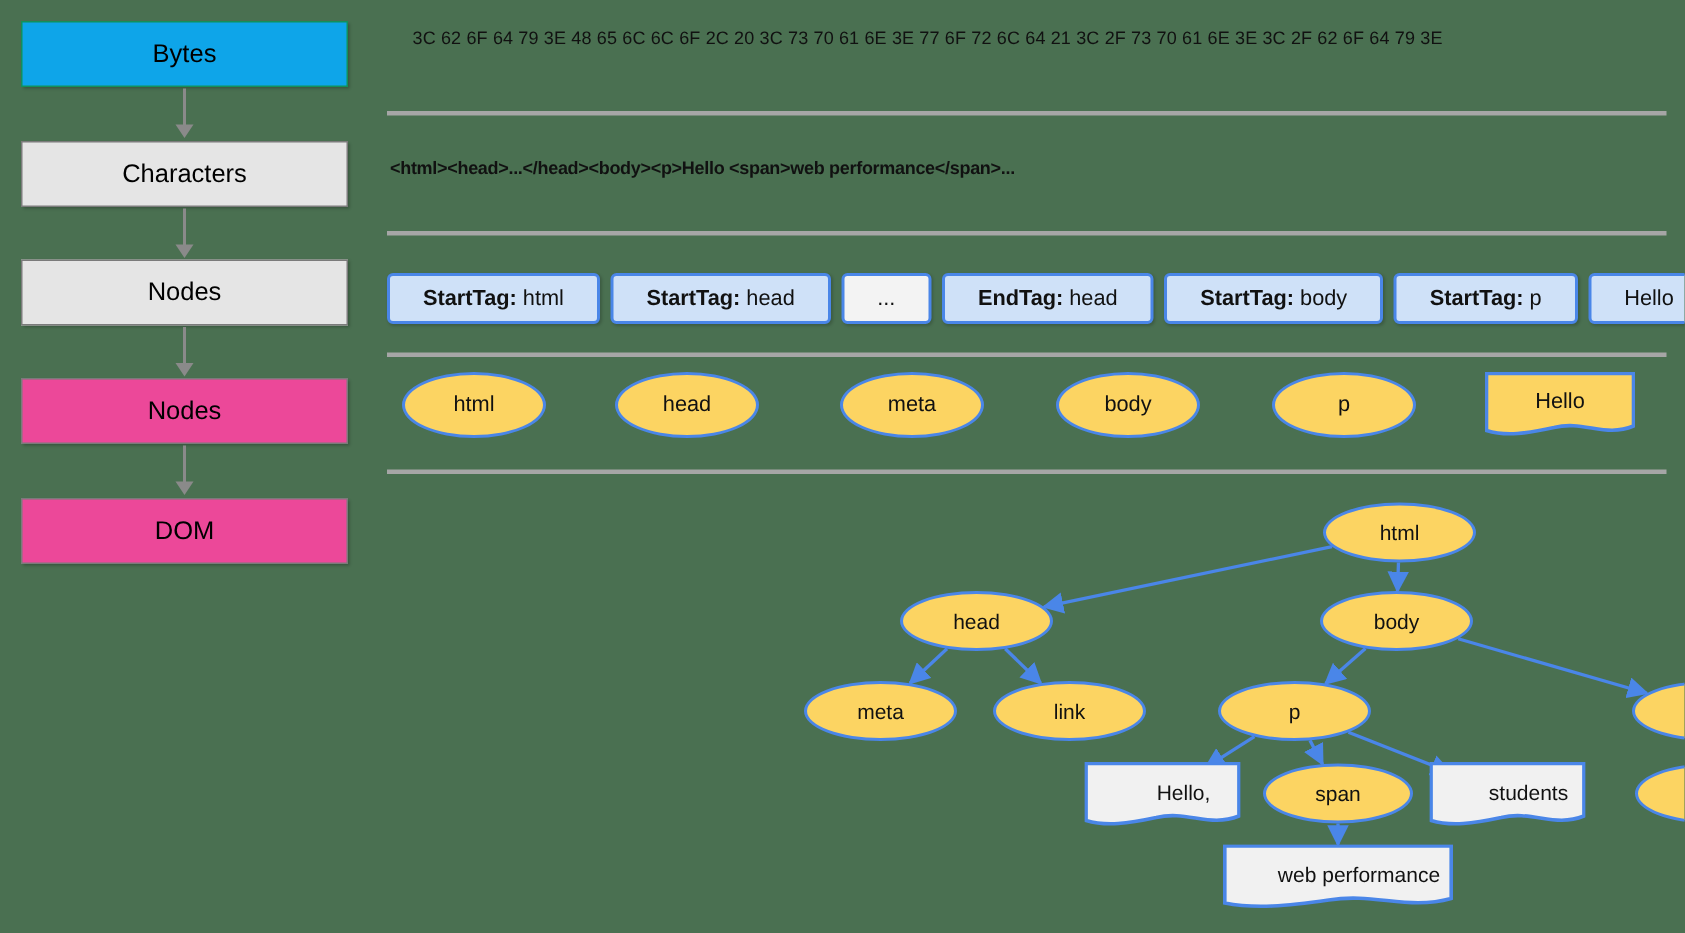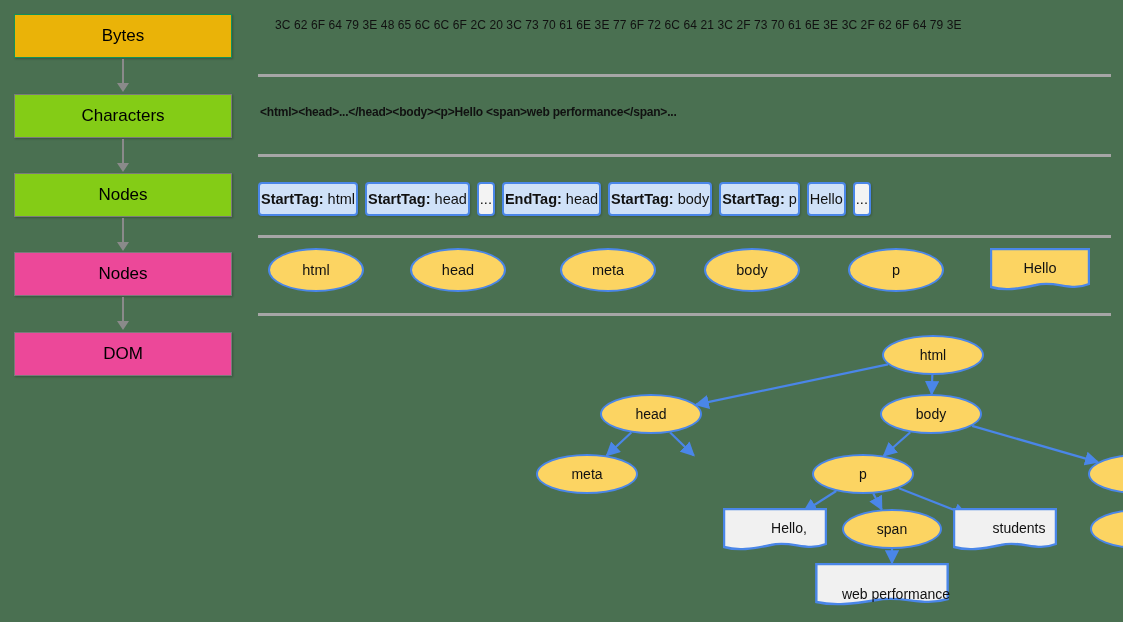--- a/index.html
+++ b/index.html
@@ -13,22 +13,22 @@
   #root { position: relative; width: 1123px; height: 622px; }
 
   
   .pipeline { position: absolute; left: 0; top: 0; width: 250px; height: 400px; }
   .stage {
     position: absolute; left: 14px; width: 218px; height: 44px;
     display: flex; align-items: center; justify-content: center;
     font-size: 17px; color: #000; border: 1px solid #7b7b7b;
     box-shadow: 1px 1px 2px rgba(0,0,0,0.25);
   }
-  .stage.green { background: #eab308; border-color: #13905a; }
-  .stage.blue  { background: #84cc16; }
+  .stage.green { background: #0ea5e9; border-color: #13905a; }
+  .stage.blue  { background: #e5e5e5; }
   .stage.gold  { background: #ec4899; }
 
   .arrowcol { position: absolute; left: 0; width: 250px; height: 35px; }
   .arrowcol .shaft {
     position: absolute; left: 122px; top: 0; width: 2px; height: 26px;
     background: #8a8a8a;
   }
   .arrowcol .head {
     position: absolute; left: 117px; top: 24px;
     width: 0; height: 0;
@@ -50,21 +50,21 @@
     font-size: 12px; color: #111; line-height: 26px; letter-spacing: .1px;
   }
   .chars-text {
     position: absolute; left: 10px; top: 105px; width: 850px;
     font-size: 12px; font-weight: bold; color: #111; letter-spacing: -.2px;
   }
 
   
   .tokens { position: absolute; left: 8px; top: 182px; display: flex; gap: 7px; }
   .token {
-    height: 34px; padding: 0 1px;
+    height: 34px; padding: 0 22px;
     display: flex; align-items: center; justify-content: center;
     border: 2px solid #4a86e8; border-radius: 4px;
     background: #cfe1f8; font-size: 14.5px; color: #111;
     white-space: nowrap;
     box-shadow: 1px 1px 2px rgba(0,0,0,0.18);
   }
   .token.plain { background: #f3f3f3; }
   .token .k { font-weight: bold; margin-right: 4px; }
 
   
@@ -224,41 +224,44 @@
         </div>
         <div class="tnode" style="left: 350px; top: 69px; width: 102px; height: 40px;">
           <span>head</span>
         </div>
         <div class="tnode" style="left: 630px; top: 69px; width: 102px; height: 40px;">
           <span>body</span>
         </div>
         <div class="tnode" style="left: 286px; top: 129px; width: 102px; height: 40px;">
           <span>meta</span>
         </div>
+        <div class="tnode" style="left: 412px; top: 129px; width: 102px; height: 40px;">
+          <span>link</span>
+        </div>
         <div class="tnode" style="left: 562px; top: 129px; width: 102px; height: 40px;">
           <span>p</span>
         </div>
         <div class="tnode" style="left: 838px; top: 129px; width: 102px; height: 40px;"></div>
         <div class="tdoc" style="left: 473px; top: 183px; width: 104px; height: 44px;">
           <svg class="fillsvg" viewBox="0 0 100 44" preserveAspectRatio="none">
             <path d="M1,1 L99,1 L99,36 C80,44 66,32 46,37 C28,41 14,43 1,39 Z" fill="#f1f1f1" stroke="#4a86e8" stroke-width="2.4" vector-effect="non-scaling-stroke"></path>
           </svg>
           <span class="lbl">Hello,</span>
         </div>
         <div class="tnode" style="left: 592px; top: 184px; width: 100px; height: 40px;">
           <span>span</span>
         </div>
         <div class="tdoc" style="left: 703px; top: 183px; width: 104px; height: 44px;">
           <svg class="fillsvg" viewBox="0 0 100 44" preserveAspectRatio="none">
             <path d="M1,1 L99,1 L99,36 C80,44 66,32 46,37 C28,41 14,43 1,39 Z" fill="#f1f1f1" stroke="#4a86e8" stroke-width="2.4" vector-effect="non-scaling-stroke"></path>
           </svg>
           <span class="lbl">students</span>
         </div>
         <div class="tnode" style="left: 840px; top: 184px; width: 100px; height: 40px;"></div>
-        <div class="tdoc" style="left: 565px; top: 238px; width: 134px; height: 44px; align-items: flex-end;">
+        <div class="tdoc" style="left: 565px; top: 238px; width: 154px; height: 44px;">
           <svg class="fillsvg" viewBox="0 0 100 44" preserveAspectRatio="none">
             <path d="M1,1 L99,1 L99,36 C80,44 66,32 46,37 C28,41 14,43 1,39 Z" fill="#f1f1f1" stroke="#4a86e8" stroke-width="2.4" vector-effect="non-scaling-stroke"></path>
           </svg>
           <span class="lbl">web performance</span>
         </div>
       </div>
 
   </div>
 </div>
 

